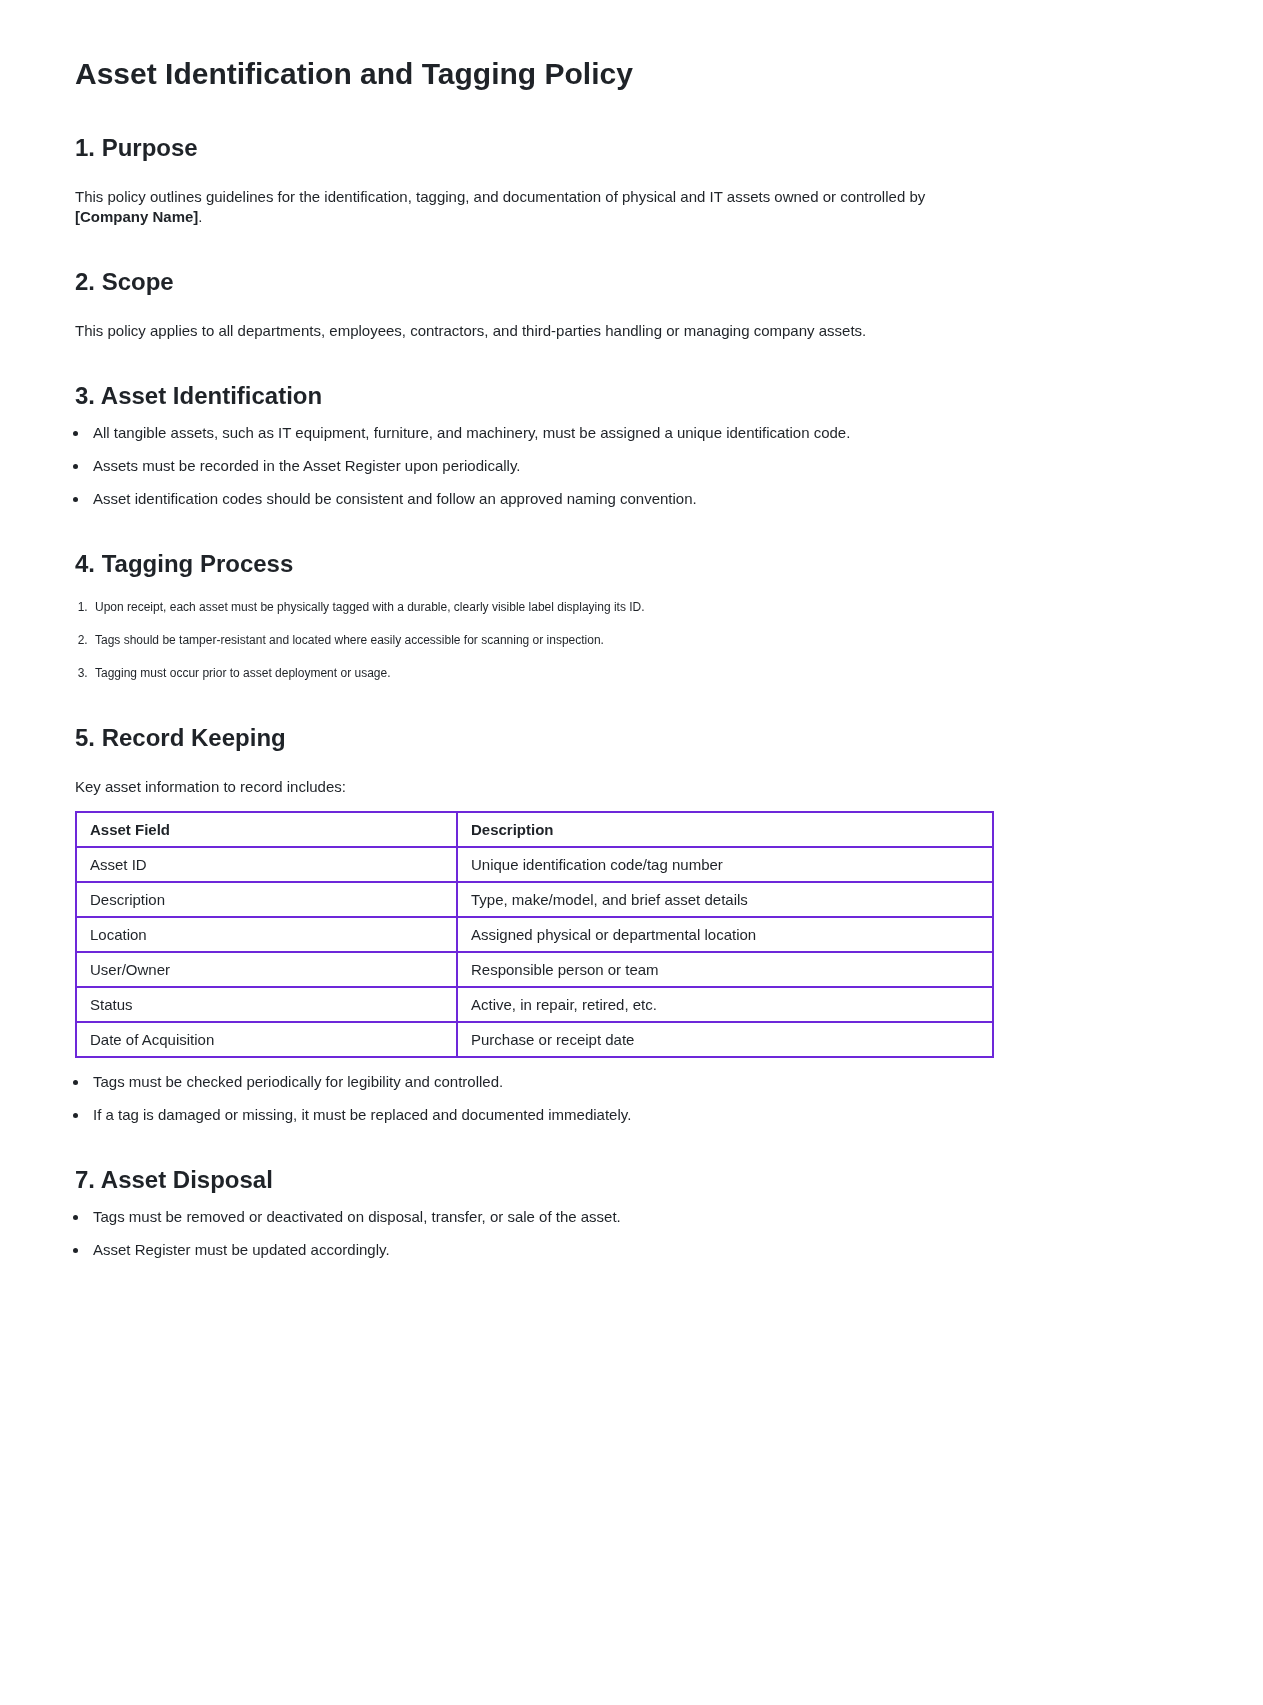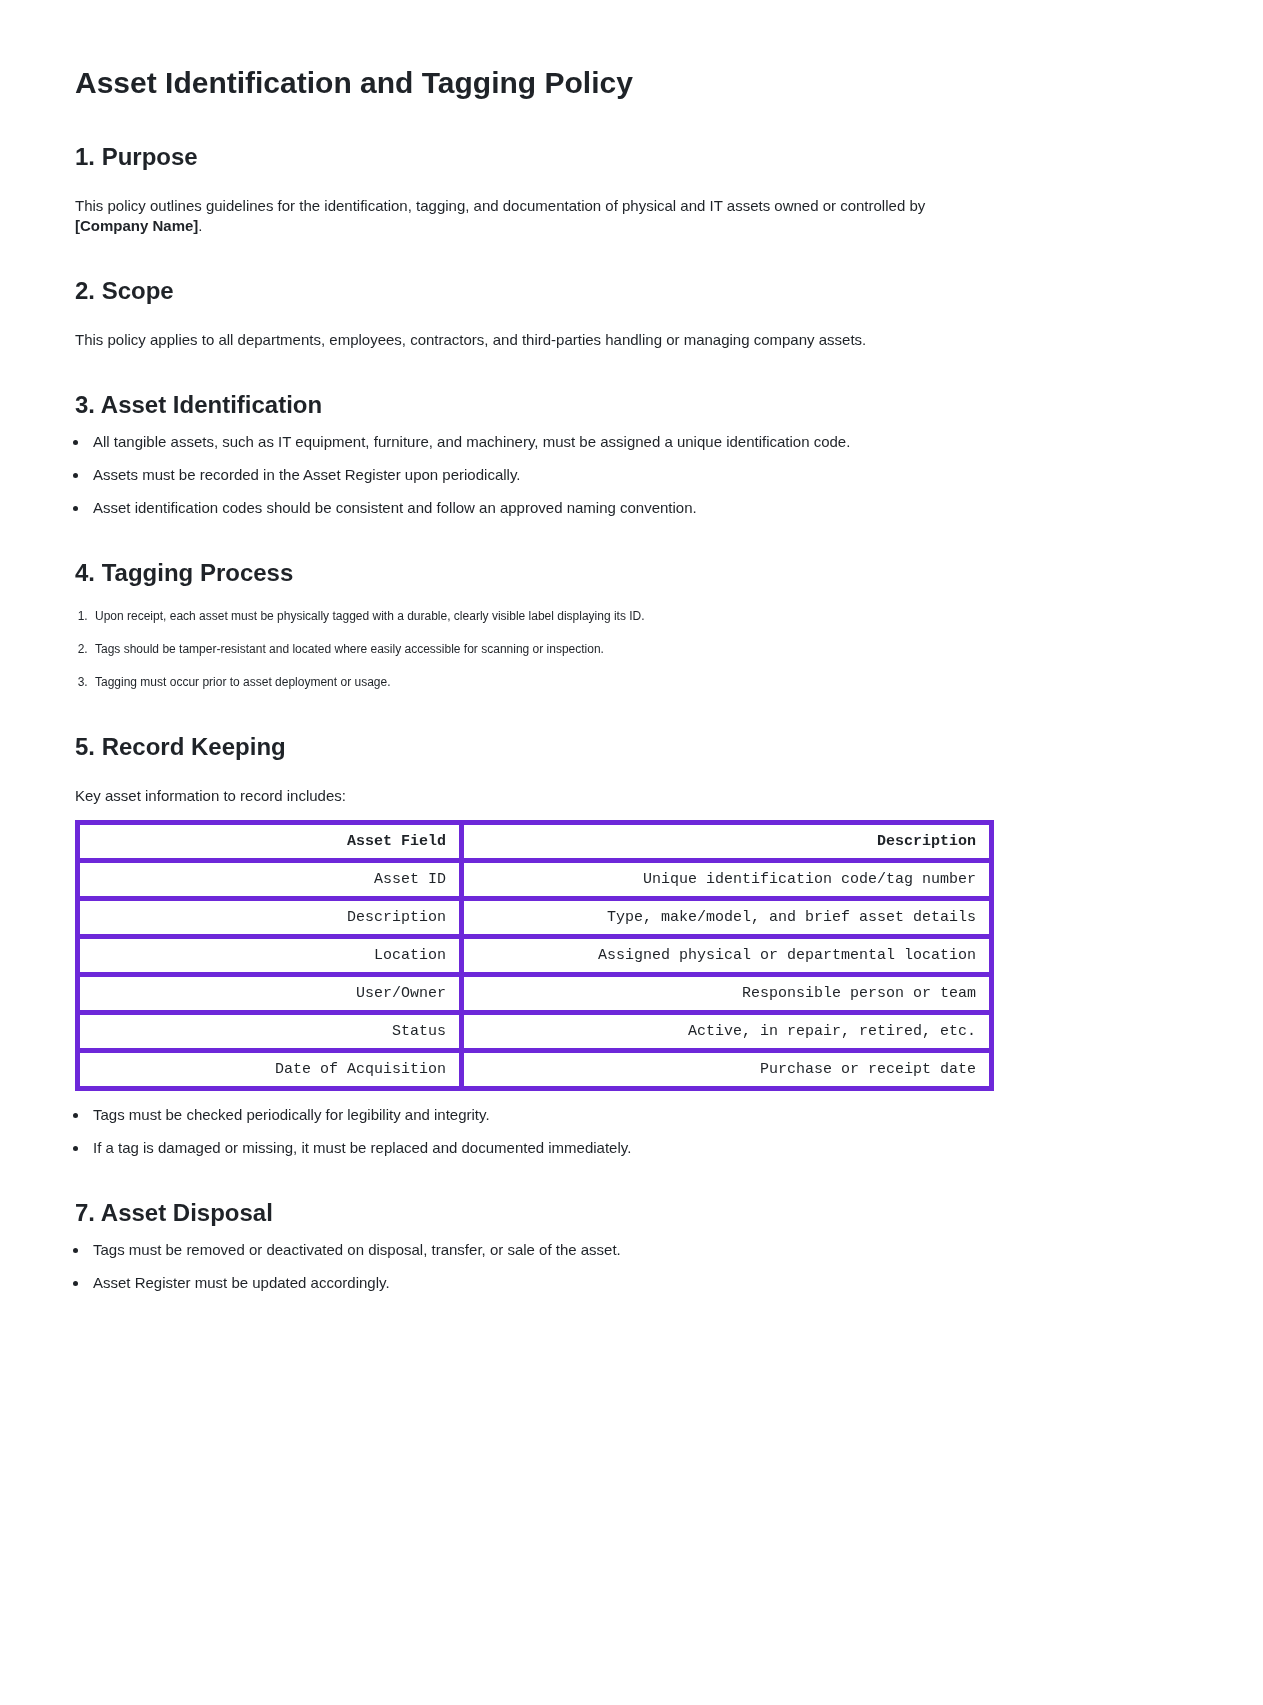--- a/index.html
+++ b/index.html
@@ -12,21 +12,21 @@
     height: 1705px;
     font-family: "Liberation Sans", "DejaVu Sans", sans-serif;
     color: #1f2328;
     overflow: hidden;
   }
   .doc-clip {
     box-sizing: border-box;
     width: 1069px;
     height: 1292px;      
     overflow: hidden;
-    padding: 9px 75px;
+    padding: 0 75px;
   }
   h1 {
     font-size: 30px;
     line-height: 38px;
     font-weight: 700;
     margin: 55px 0 0 0;
   }
   h2 {
     font-size: 24px;
     line-height: 26px;
@@ -53,26 +53,25 @@
   li { padding-left: 4px; }
   li + li { margin-top: 13px; }
   strong { font-weight: 700; }
   table {
     border-collapse: collapse;
     width: 100%;
     margin-top: 14px;
     font-size: 15px;
   }
   th, td {
-    border: 5px solid #6d28d9;
-    text-align: right;
+    border: 2px solid #6d28d9;
+    text-align: left;
     padding: 7px 13px;
     line-height: 19px;
     vertical-align: middle;
-    font-family: Liberation Mono, monospace;
   }
   th { font-weight: 700; }
   th:first-child, td:first-child { width: 353px; }
 </style>
 </head>
 <body>
 
 <div class="doc-clip">
 
   <h1>Asset Identification and Tagging Policy</h1>
@@ -129,21 +128,21 @@
         <td>Active, in repair, retired, etc.</td>
       </tr>
       <tr>
         <td>Date of Acquisition</td>
         <td>Purchase or receipt date</td>
       </tr>
     </tbody>
   </table>
 
   <ul>
-    <li>Tags must be checked periodically for legibility and integrity.</li>
+    <li>Tags must be checked periodically for legibility and controlled.</li>
     <li>If a tag is damaged or missing, it must be replaced and documented immediately.</li>
   </ul>
 
   <h2>7. Asset Disposal</h2>
   <ul>
     <li>Tags must be removed or deactivated on disposal, transfer, or sale of the asset.</li>
     <li>Asset Register must be updated accordingly.</li>
   </ul>
 
 </div>

